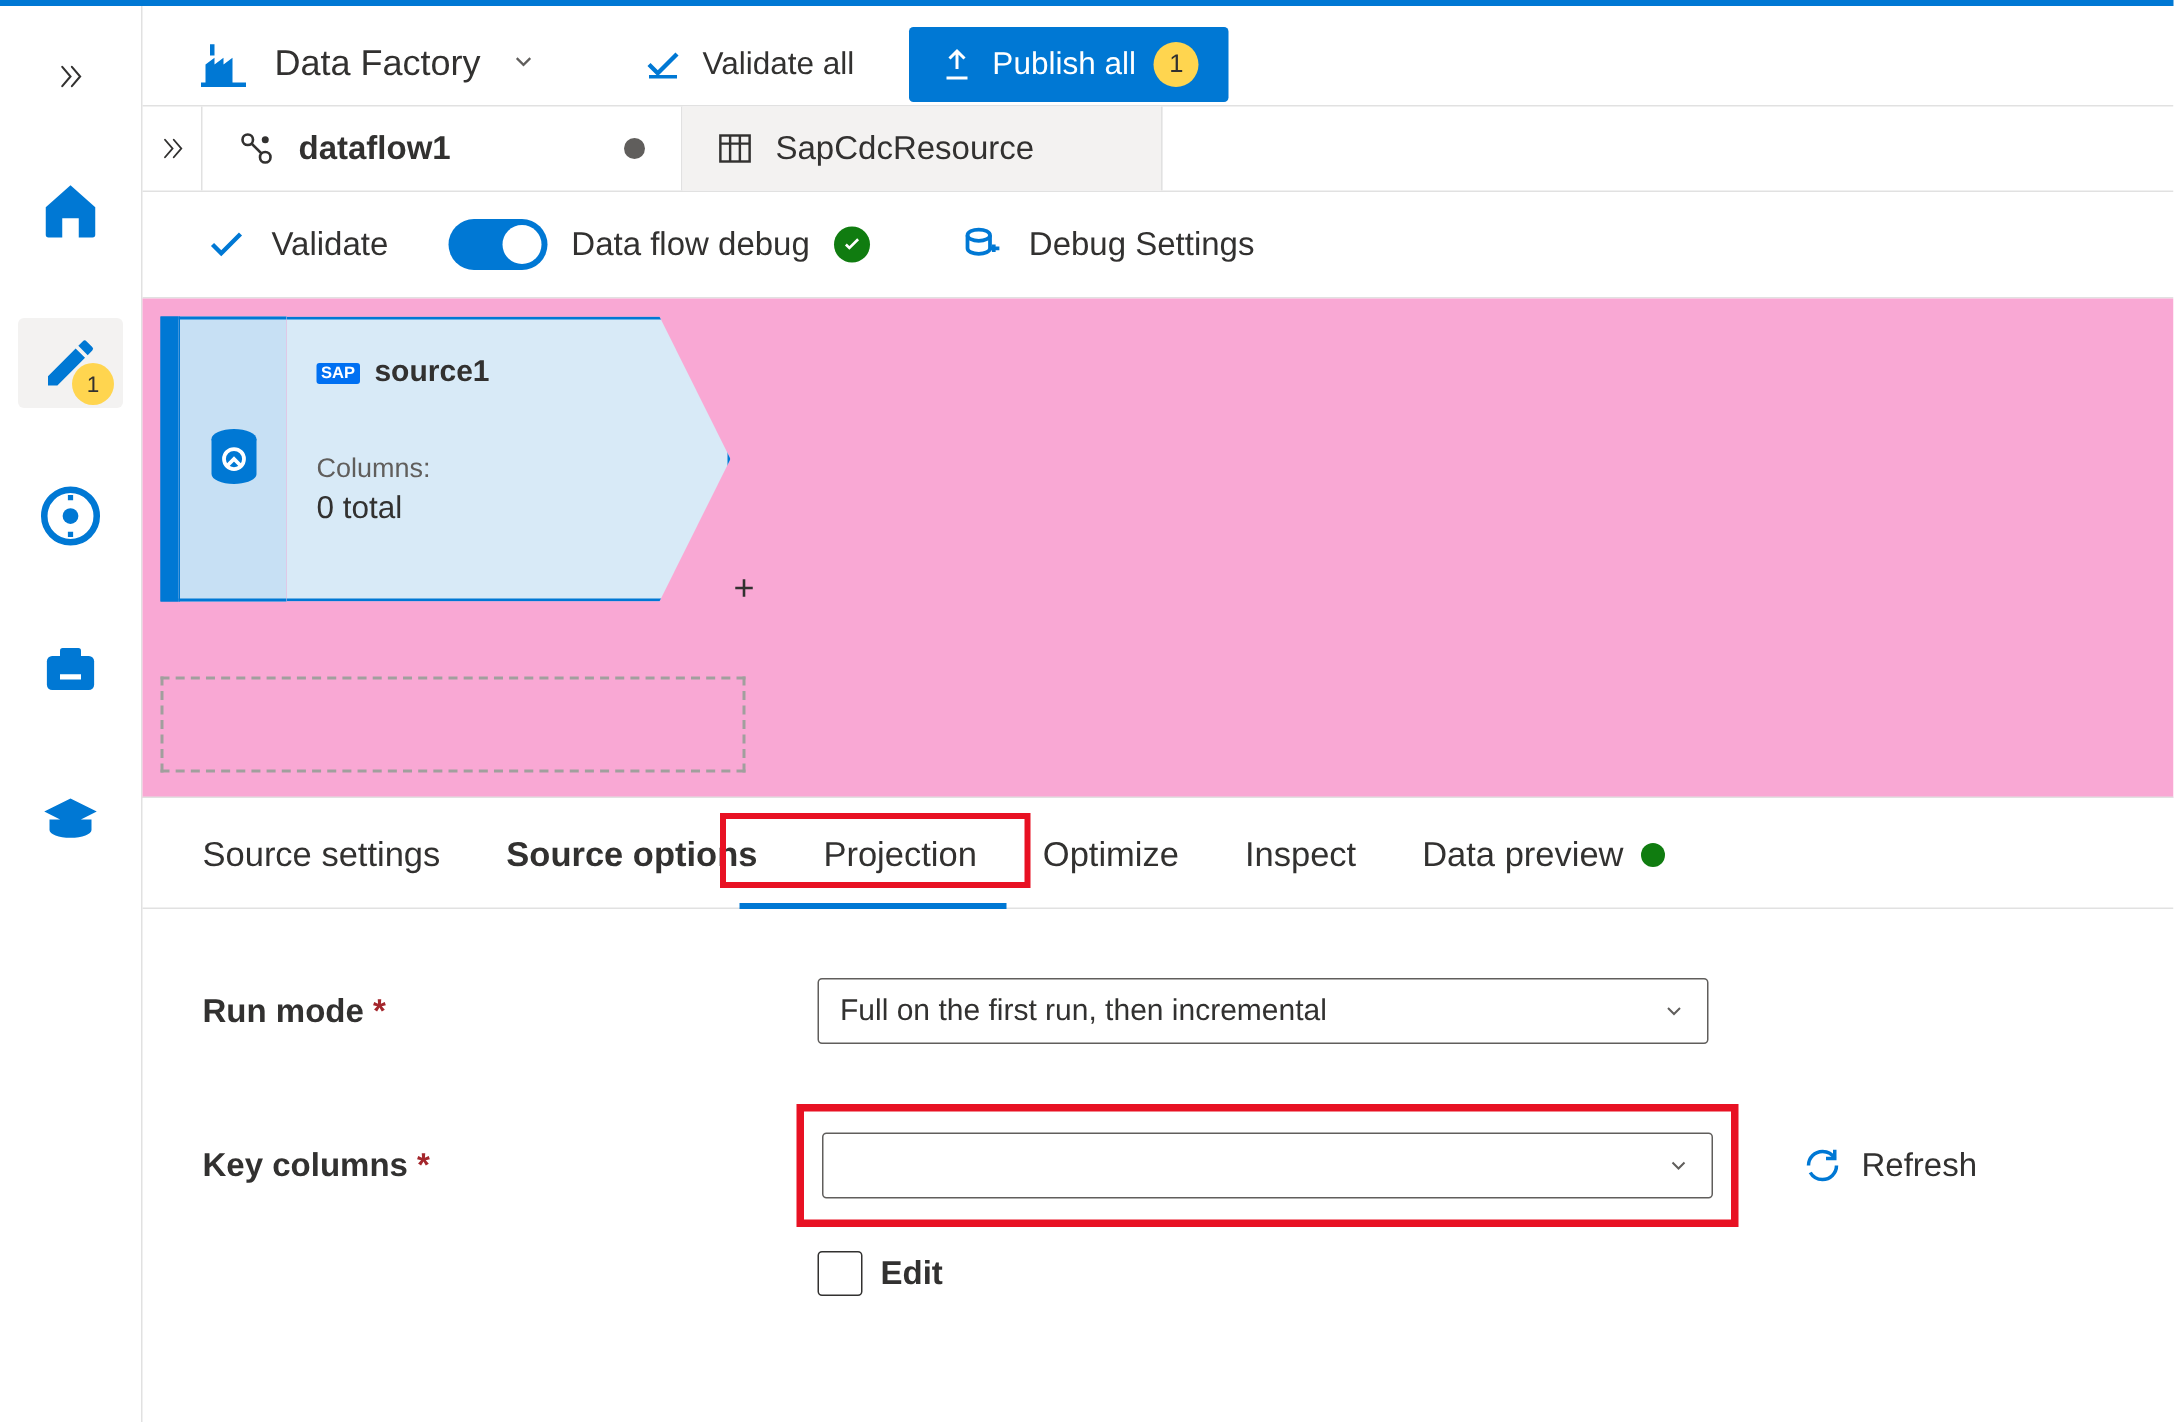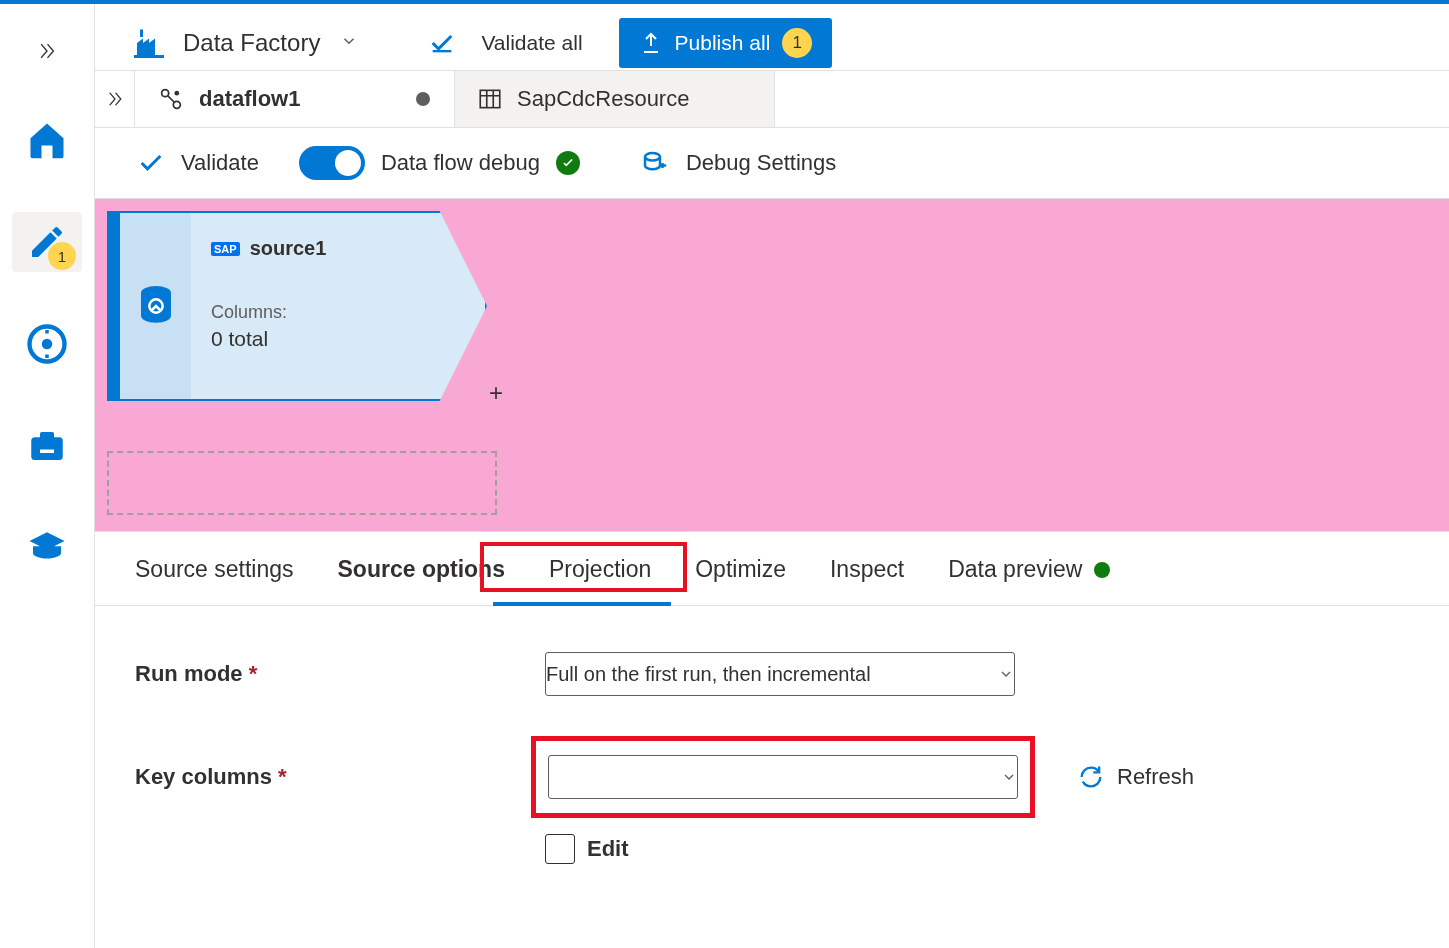--- a/index.html
+++ b/index.html
@@ -92,21 +92,21 @@
       color: #323130;
     }
     .brand-caret {
       color: #605e5c;
       cursor: pointer;
       padding: 4px;
     }
     .validate-all {
       display: flex;
       align-items: center;
-      gap: 25px;
+      gap: 12px;
       font-size: 21px;
       color: #323130;
       cursor: pointer;
       margin-left: 30px;
     }
     .publish-all {
       display: flex;
       align-items: center;
       gap: 12px;
       background: #0078d4;
@@ -360,28 +360,28 @@
     .form-label {
       width: 410px;
       font-size: 22px;
       color: #323130;
       font-weight: 600;
     }
     .req {
       color: #a4262c;
     }
     .select-box {
-      width: 470px;
+      width: 594px;
       height: 44px;
       border: 1px solid #605e5c;
       border-radius: 3px;
       display: flex;
       align-items: center;
       justify-content: space-between;
-      padding: 0 0;
+      padding: 0 14px;
       font-size: 20px;
       color: #323130;
       cursor: pointer;
       background: #fff;
     }
     .red-box-keycolumns {
       border: 5px solid #e81123;
       padding: 14px 12px;
       position: relative;
       left: -14px;

